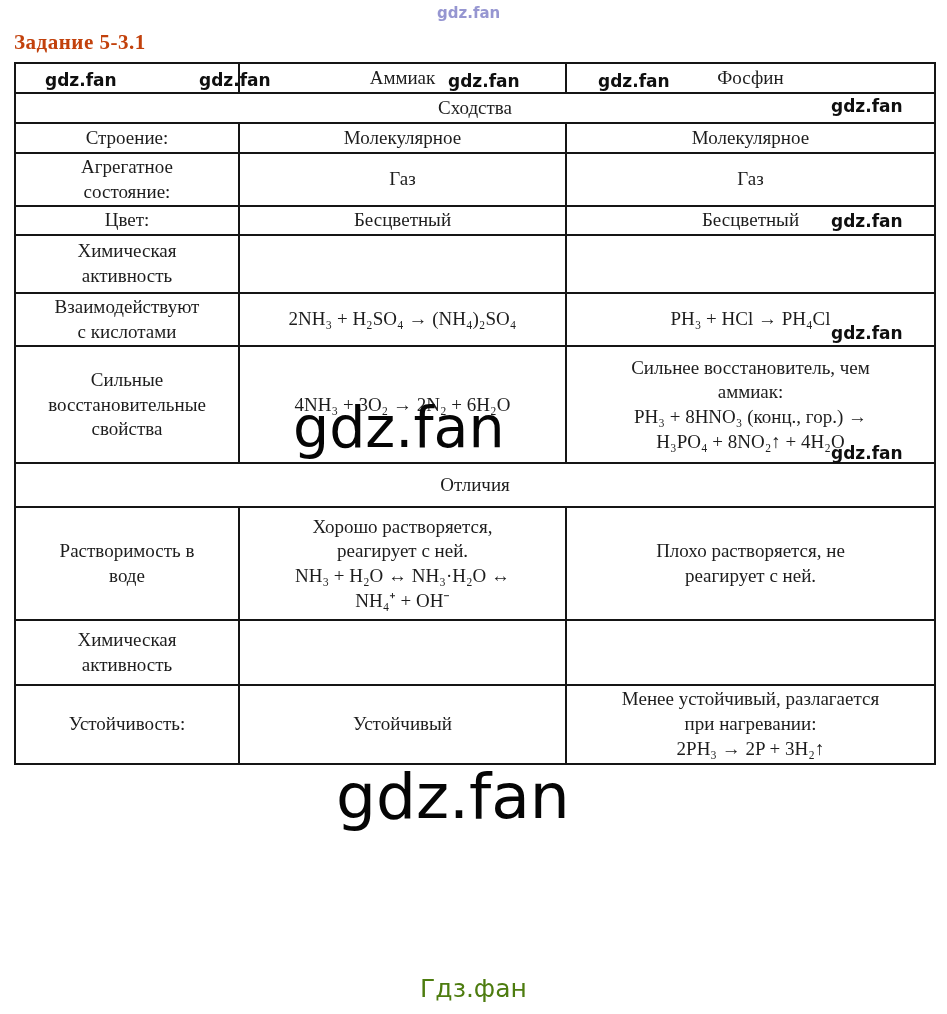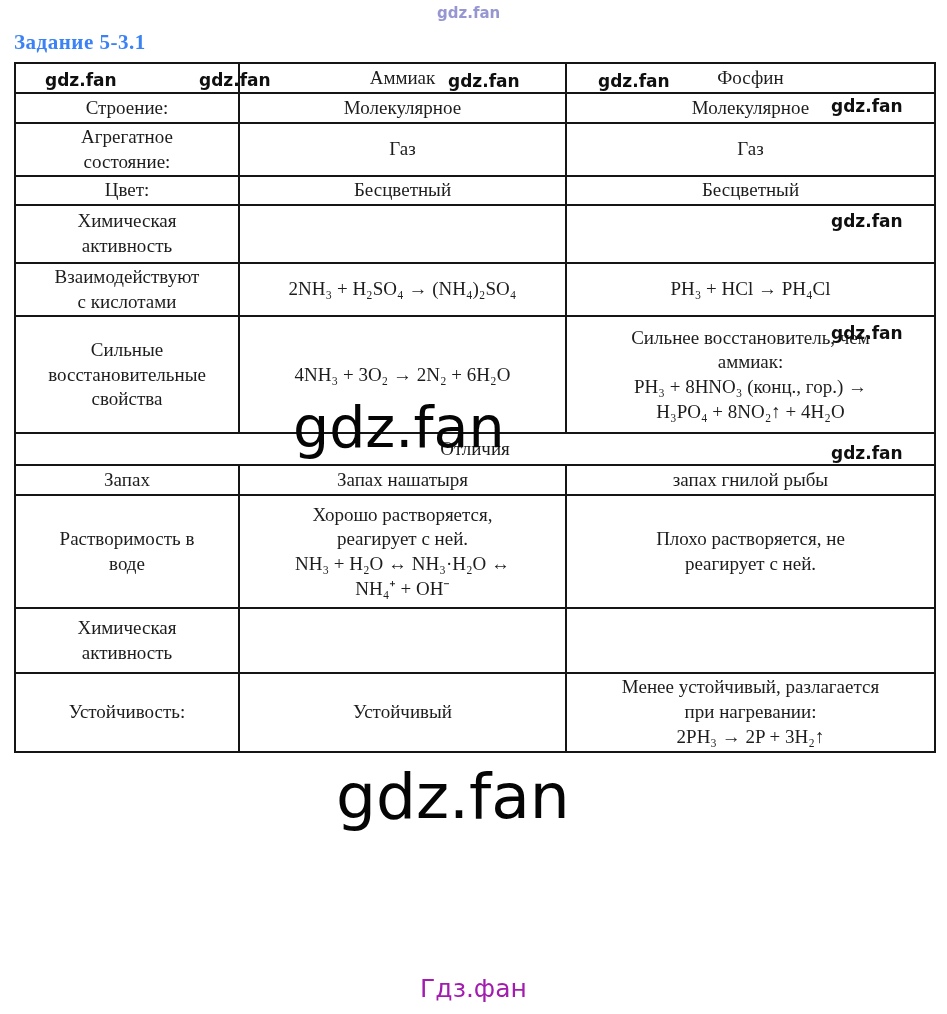--- a/index.html
+++ b/index.html
@@ -6,21 +6,21 @@
   .page{
     position:relative;
     width:947px;height:1014px;
     background:#ffffff;
     font-family:"Liberation Serif", serif;
     color:#1d1d1d;
     overflow:hidden;
   }
   .heading{
     position:absolute;left:14px;top:30px;
-    font-size:21px;font-weight:bold;color:#3b82f6;
+    font-size:21px;font-weight:bold;color:#c2410c;
     letter-spacing:0.5px;
   }
   table.cmp{
     position:absolute;left:14px;top:62px;
     width:920px;border-collapse:collapse;table-layout:fixed;
   }
   table.cmp td{
     border:2px solid #151515;
     text-align:center;vertical-align:middle;
     font-size:19px;line-height:1.3;
@@ -31,21 +31,21 @@
   td.eq{font-size:20px;}
   td.left{text-align:left;padding-left:9px;}
   .col1{width:224px;}
   .col2{width:327px;}
   .col3{width:369px;}
   td.sect{font-size:20px;}
   .footer{
     position:absolute;left:0;top:974px;width:947px;
     text-align:center;
     font-family:"DejaVu Sans", sans-serif;
-    font-size:25px;font-weight:500;color:#a21caf;
+    font-size:25px;font-weight:500;color:#4d7c0f;
   }
   .wm{
     position:absolute;
     font-family:"DejaVu Sans", sans-serif;
     font-weight:bold;
     font-size:17px;
     color:#0f0f0f;
     pointer-events:none;
     white-space:nowrap;
   }
@@ -74,20 +74,23 @@
         <col class="col3">
       </colgroup>
 
     <tbody>
         <tr style="height:30px">
       <td></td>
       <td>Аммиак</td>
       <td>Фосфин</td>
     </tr>
 
+    <tr style="height:30px">
+      <td class="sect" colspan="3">Сходства</td>
+    </tr>
 
 
     <tr style="height:30px">
       <td>Строение:</td>
       <td>Молекулярное</td>
       <td>Молекулярное</td>
     </tr>
 
     <tr style="height:50px">
       <td>Агрегатное
@@ -121,29 +124,24 @@
       <td>Сильные
 восстановительные
 свойства</td>
       <td class="eq left">4NH₃ + 3O₂ → 2N₂ + 6H₂O</td>
       <td class="eq left">Сильнее восстановитель, чем
 аммиак:
 PH₃ + 8HNO₃ (конц., гор.) →
 H₃PO₄ + 8NO₂↑ + 4H₂O</td>
     </tr>
 
-    <tr style="height:32px">
+    <tr style="height:44px">
       <td class="sect" colspan="3">Отличия</td>
     </tr>
 
-    <tr style="height:30px">
-      <td>Запах</td>
-      <td>Запах нашатыря</td>
-      <td>запах гнилой рыбы</td>
-    </tr>
 
     <tr style="height:113px">
       <td>Растворимость в
 воде</td>
       <td class="eq">Хорошо растворяется,
 реагирует с ней.
 NH₃ + H₂O  ↔ NH₃·H₂O ↔
 NH₄⁺ + OH⁻</td>
       <td>Плохо растворяется, не
 реагирует с ней.</td>

